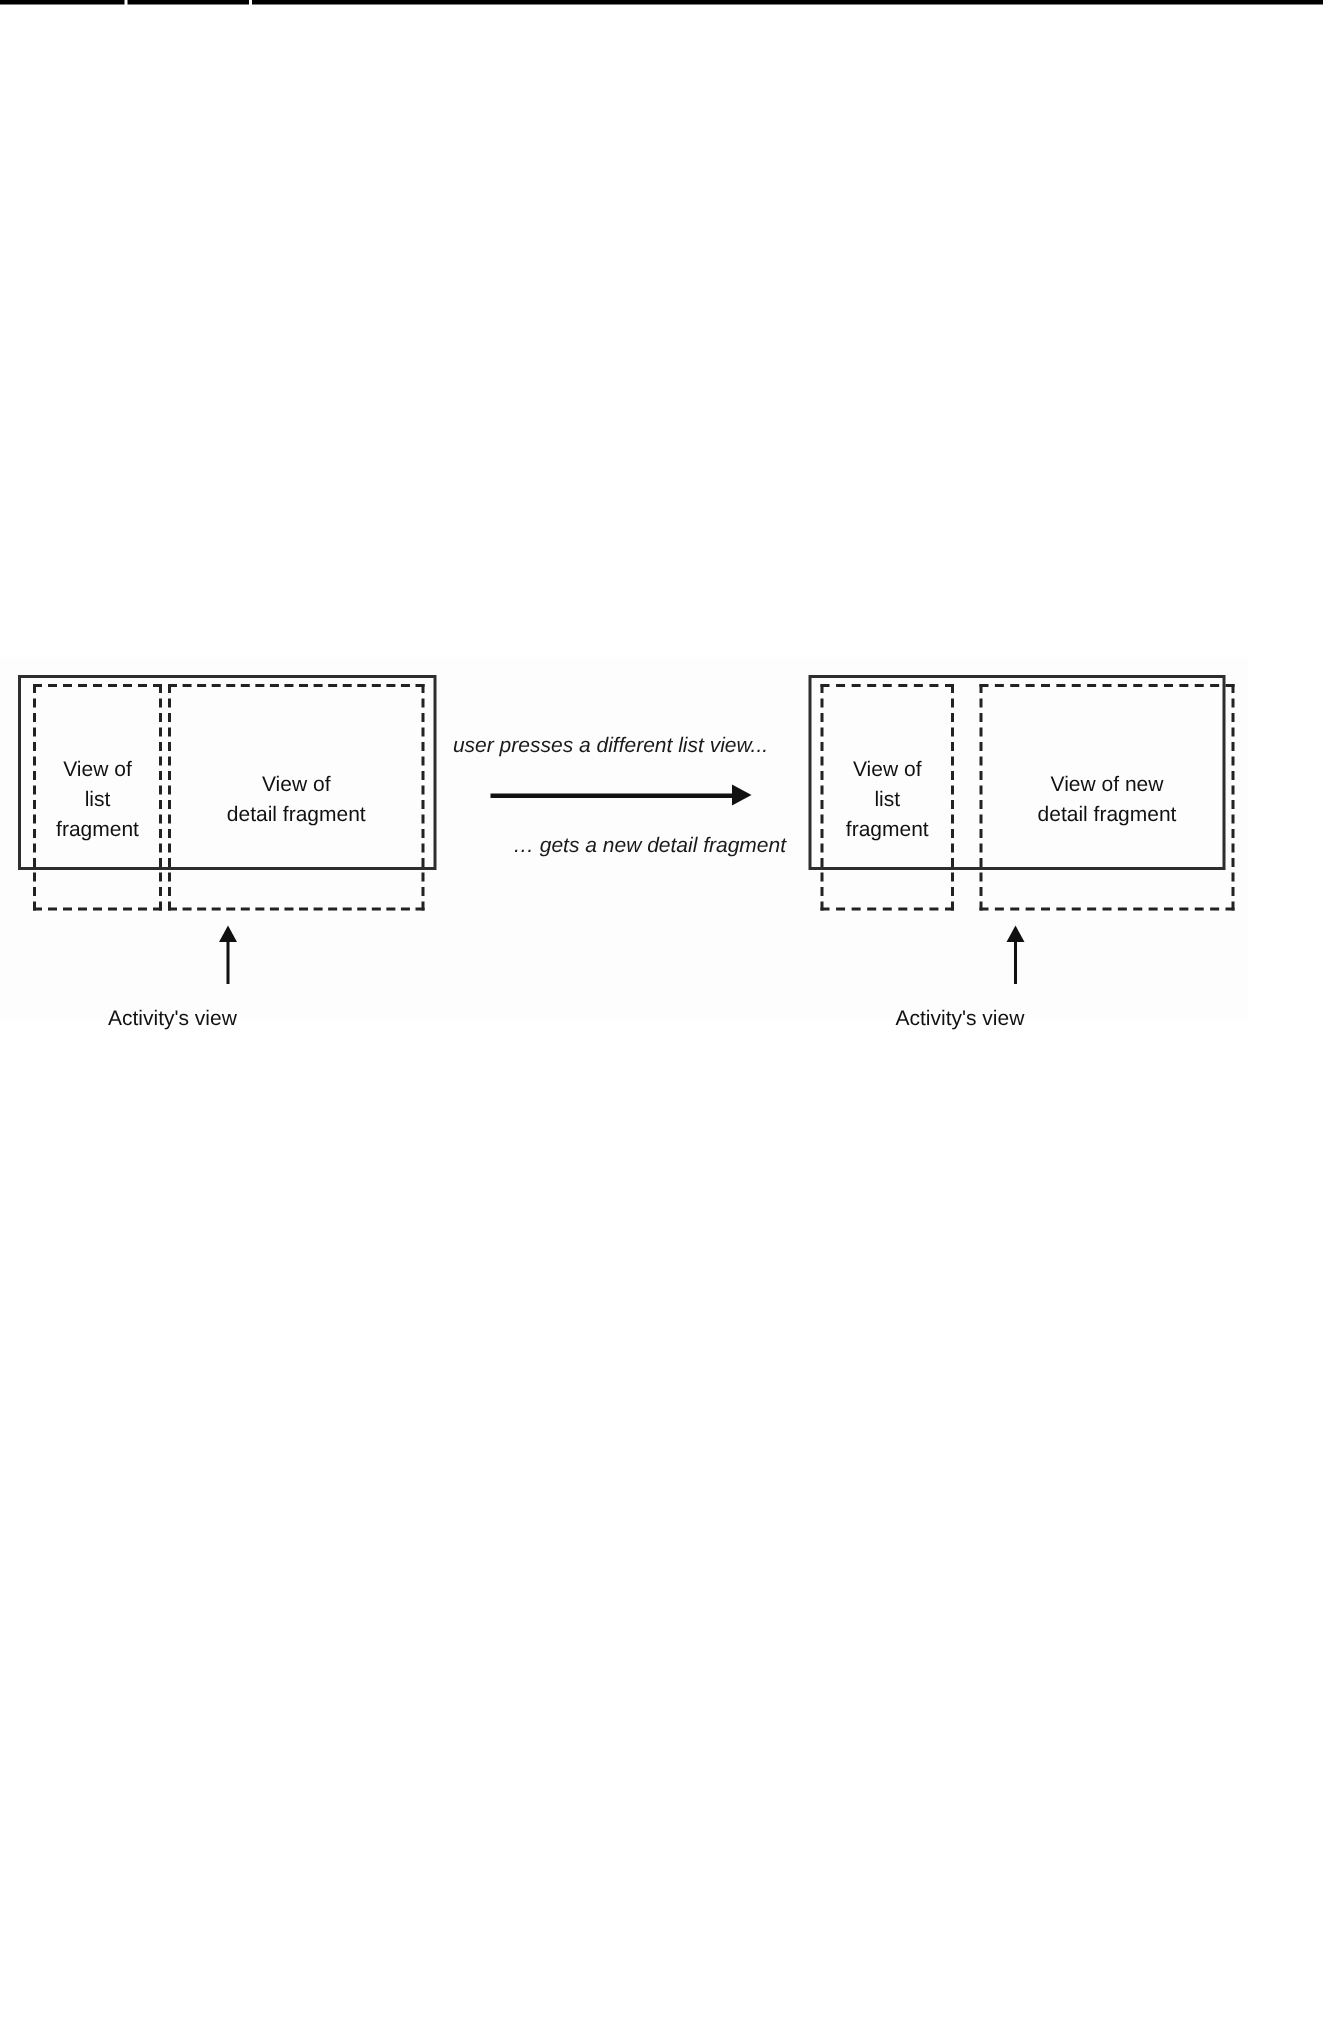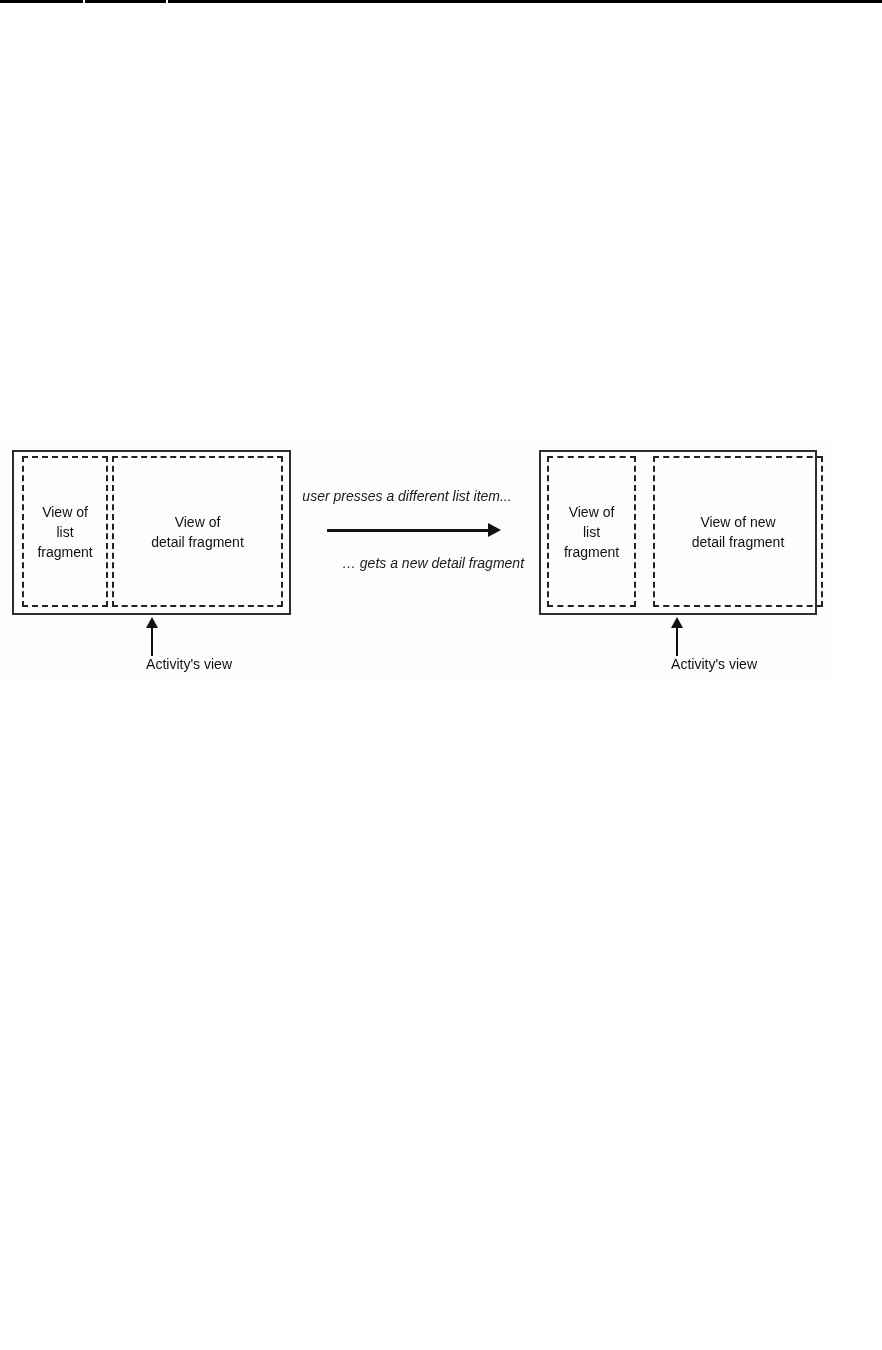--- a/index.html
+++ b/index.html
@@ -25,21 +25,21 @@
   .figure {
     position: absolute;
     left: 0; top: 438px;
     width: 832px; height: 242px;
     background: #fdfdfd;
   }
 
   .activity-box {
     position: absolute;
     top: 12px;
-    height: 165px;
+    height: 130px;
     border: 2px solid #2e2e2e;
     background: transparent;
   }
   .activity-box.before { left: 12px;  width: 279px; }
   .activity-box.after  { left: 539px; width: 278px; }
 
   .frag {
     position: absolute;
     top: 4px;
     height: 151px;
@@ -76,23 +76,23 @@
     width: 2px; height: 29px;
     background: #111111;
   }
   .up-arrow-head.before { left: 146px; }
   .up-arrow-stem.before { left: 151px; }
   .up-arrow-head.after  { left: 671px; }
   .up-arrow-stem.after  { left: 676px; }
 
   .activity-label {
     position: absolute;
-    top: 218px;
+    top: 232px;
     width: 160px;
-    text-align: right;
+    text-align: left;
     font-size: 14px;
     color: #111111;
   }
   .activity-label.before { left: 72px;  }
   .activity-label.after  { left: 597px; }
 
   
   .caption {
     position: absolute;
     width: 260px;
@@ -141,21 +141,21 @@
       </div>
       <div class="frag frag-detail">
         <div class="frag-label">View of
 detail fragment</div>
       </div>
     </div>
     <div class="up-arrow-head before"></div>
     <div class="up-arrow-stem before"></div>
     <div class="activity-label before">Activity's view</div>
 
-    <div class="caption caption-top">user presses a different list item...</div>
+    <div class="caption caption-top">user presses a different list view...</div>
     <div class="right-arrow-stem"></div>
     <div class="right-arrow-head"></div>
     <div class="caption caption-bottom">… gets a new detail fragment</div>
 
     <div class="activity-box after">
       <div class="frag frag-list">
         <div class="frag-label">View of
 list
 fragment</div>
       </div>

